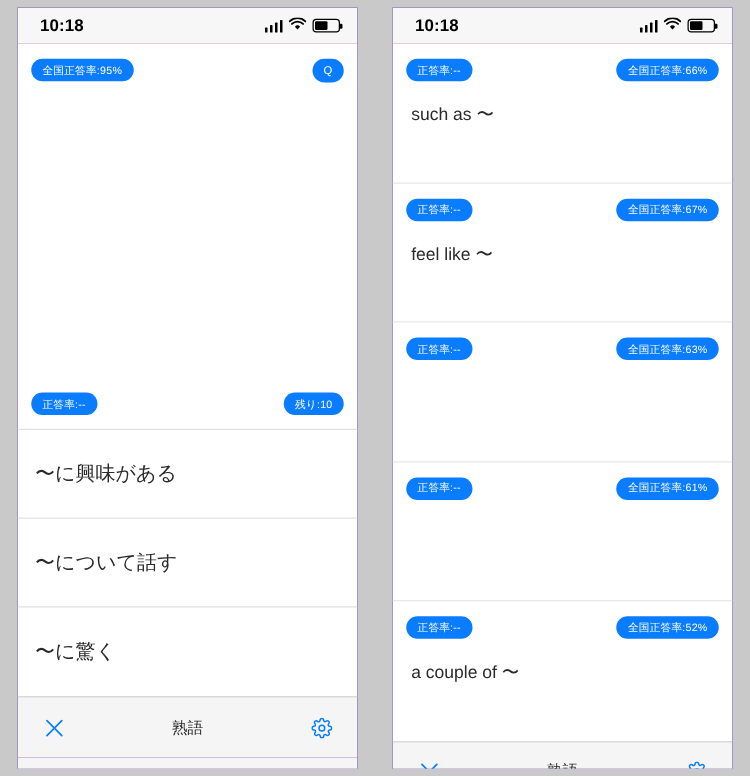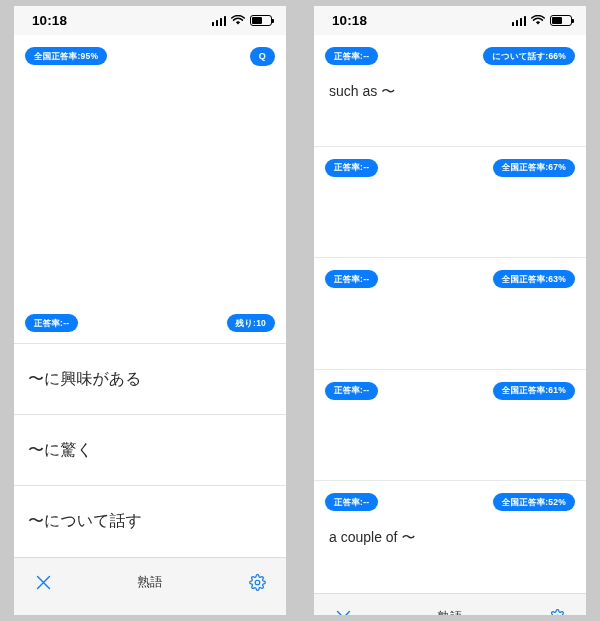--- a/index.html
+++ b/index.html
@@ -75,21 +75,20 @@
     align-items: center;
     justify-content: center;
     background: #0a7cff;
     color: #fff;
     border-radius: 999px;
     font-size: 8.5px;
     line-height: 1;
     padding: 4.5px 9px 5px 9px;
     white-space: nowrap;
     letter-spacing: 0.2px;
-    font-weight: bold;
   }
   .badge.q {
     font-size: 9px;
     padding: 4.5px 9px 5px 9px;
     min-width: 24px;
   }
 
   
   .quiz-card {
     flex: none;
@@ -230,22 +229,22 @@
           <span class="badge q">Q</span>
         </div>
         <div class="quiz-bottom">
           <span class="badge">正答率:--</span>
           <span class="badge">残り:10</span>
         </div>
       </div>
 
       <div class="choices">
         <div class="choice">〜に興味がある</div>
+        <div class="choice">〜について話す</div>
         <div class="choice">〜に驚く</div>
-        <div class="choice">〜について話す</div>
       </div>
 
       <div class="toolbar">
         <span class="icon-btn">
           <svg width="17" height="17" viewBox="0 0 20 20">
             <path d="M3 3 L17 17 M17 3 L3 17" stroke="#0a7cff" stroke-width="1.6" stroke-linecap="round"></path>
           </svg>
         </span>
         <span class="toolbar-title">熟語</span>
         <span class="icon-btn">
@@ -286,30 +285,31 @@
               <i></i>
             </span>
         </div>
       </div>
 
       <div class="phrase-list">
 
         <div class="phrase-row">
           <div class="phrase-badges">
             <span class="badge">正答率:--</span>
-            <span class="badge">について話す:66%</span>
+            <span class="badge">全国正答率:66%</span>
           </div>
           <div class="phrase-text">such as 〜</div>
         </div>
 
         <div class="phrase-row">
           <div class="phrase-badges">
             <span class="badge">正答率:--</span>
             <span class="badge">全国正答率:67%</span>
           </div>
+          <div class="phrase-text">feel like 〜</div>
         </div>
 
         <div class="phrase-row">
           <div class="phrase-badges">
             <span class="badge">正答率:--</span>
             <span class="badge">全国正答率:63%</span>
           </div>
         </div>
 
         <div class="phrase-row">

